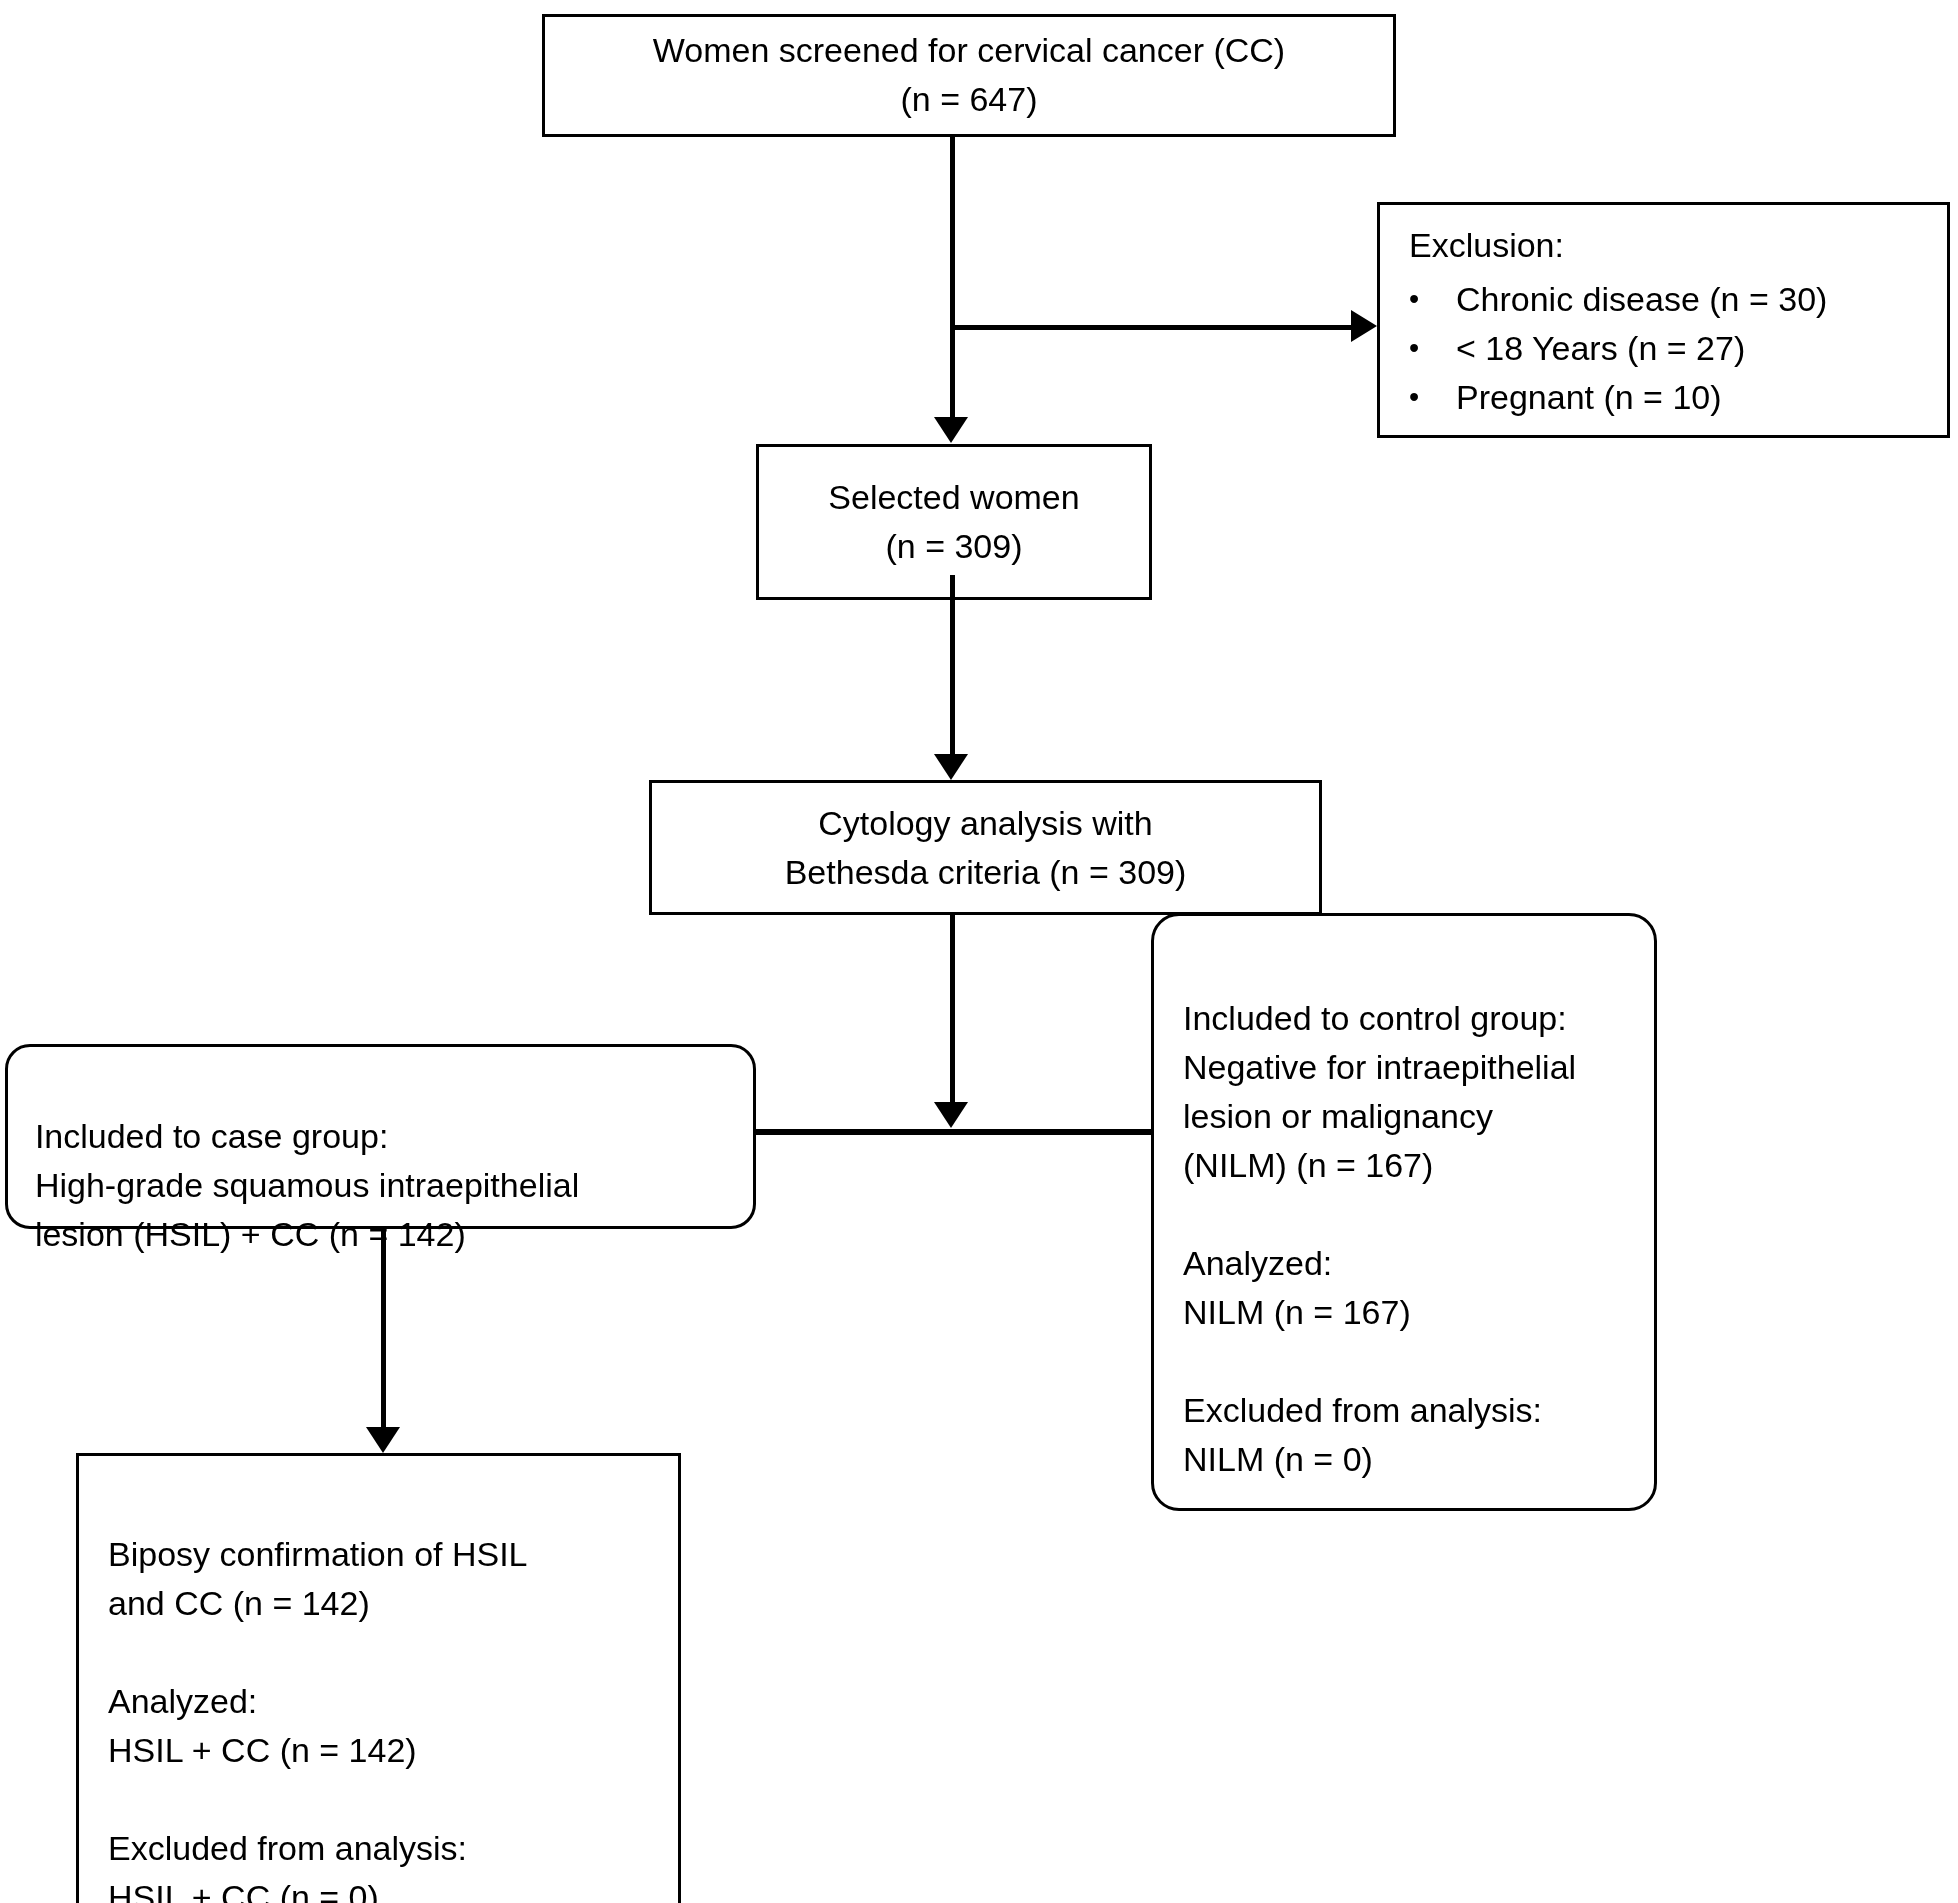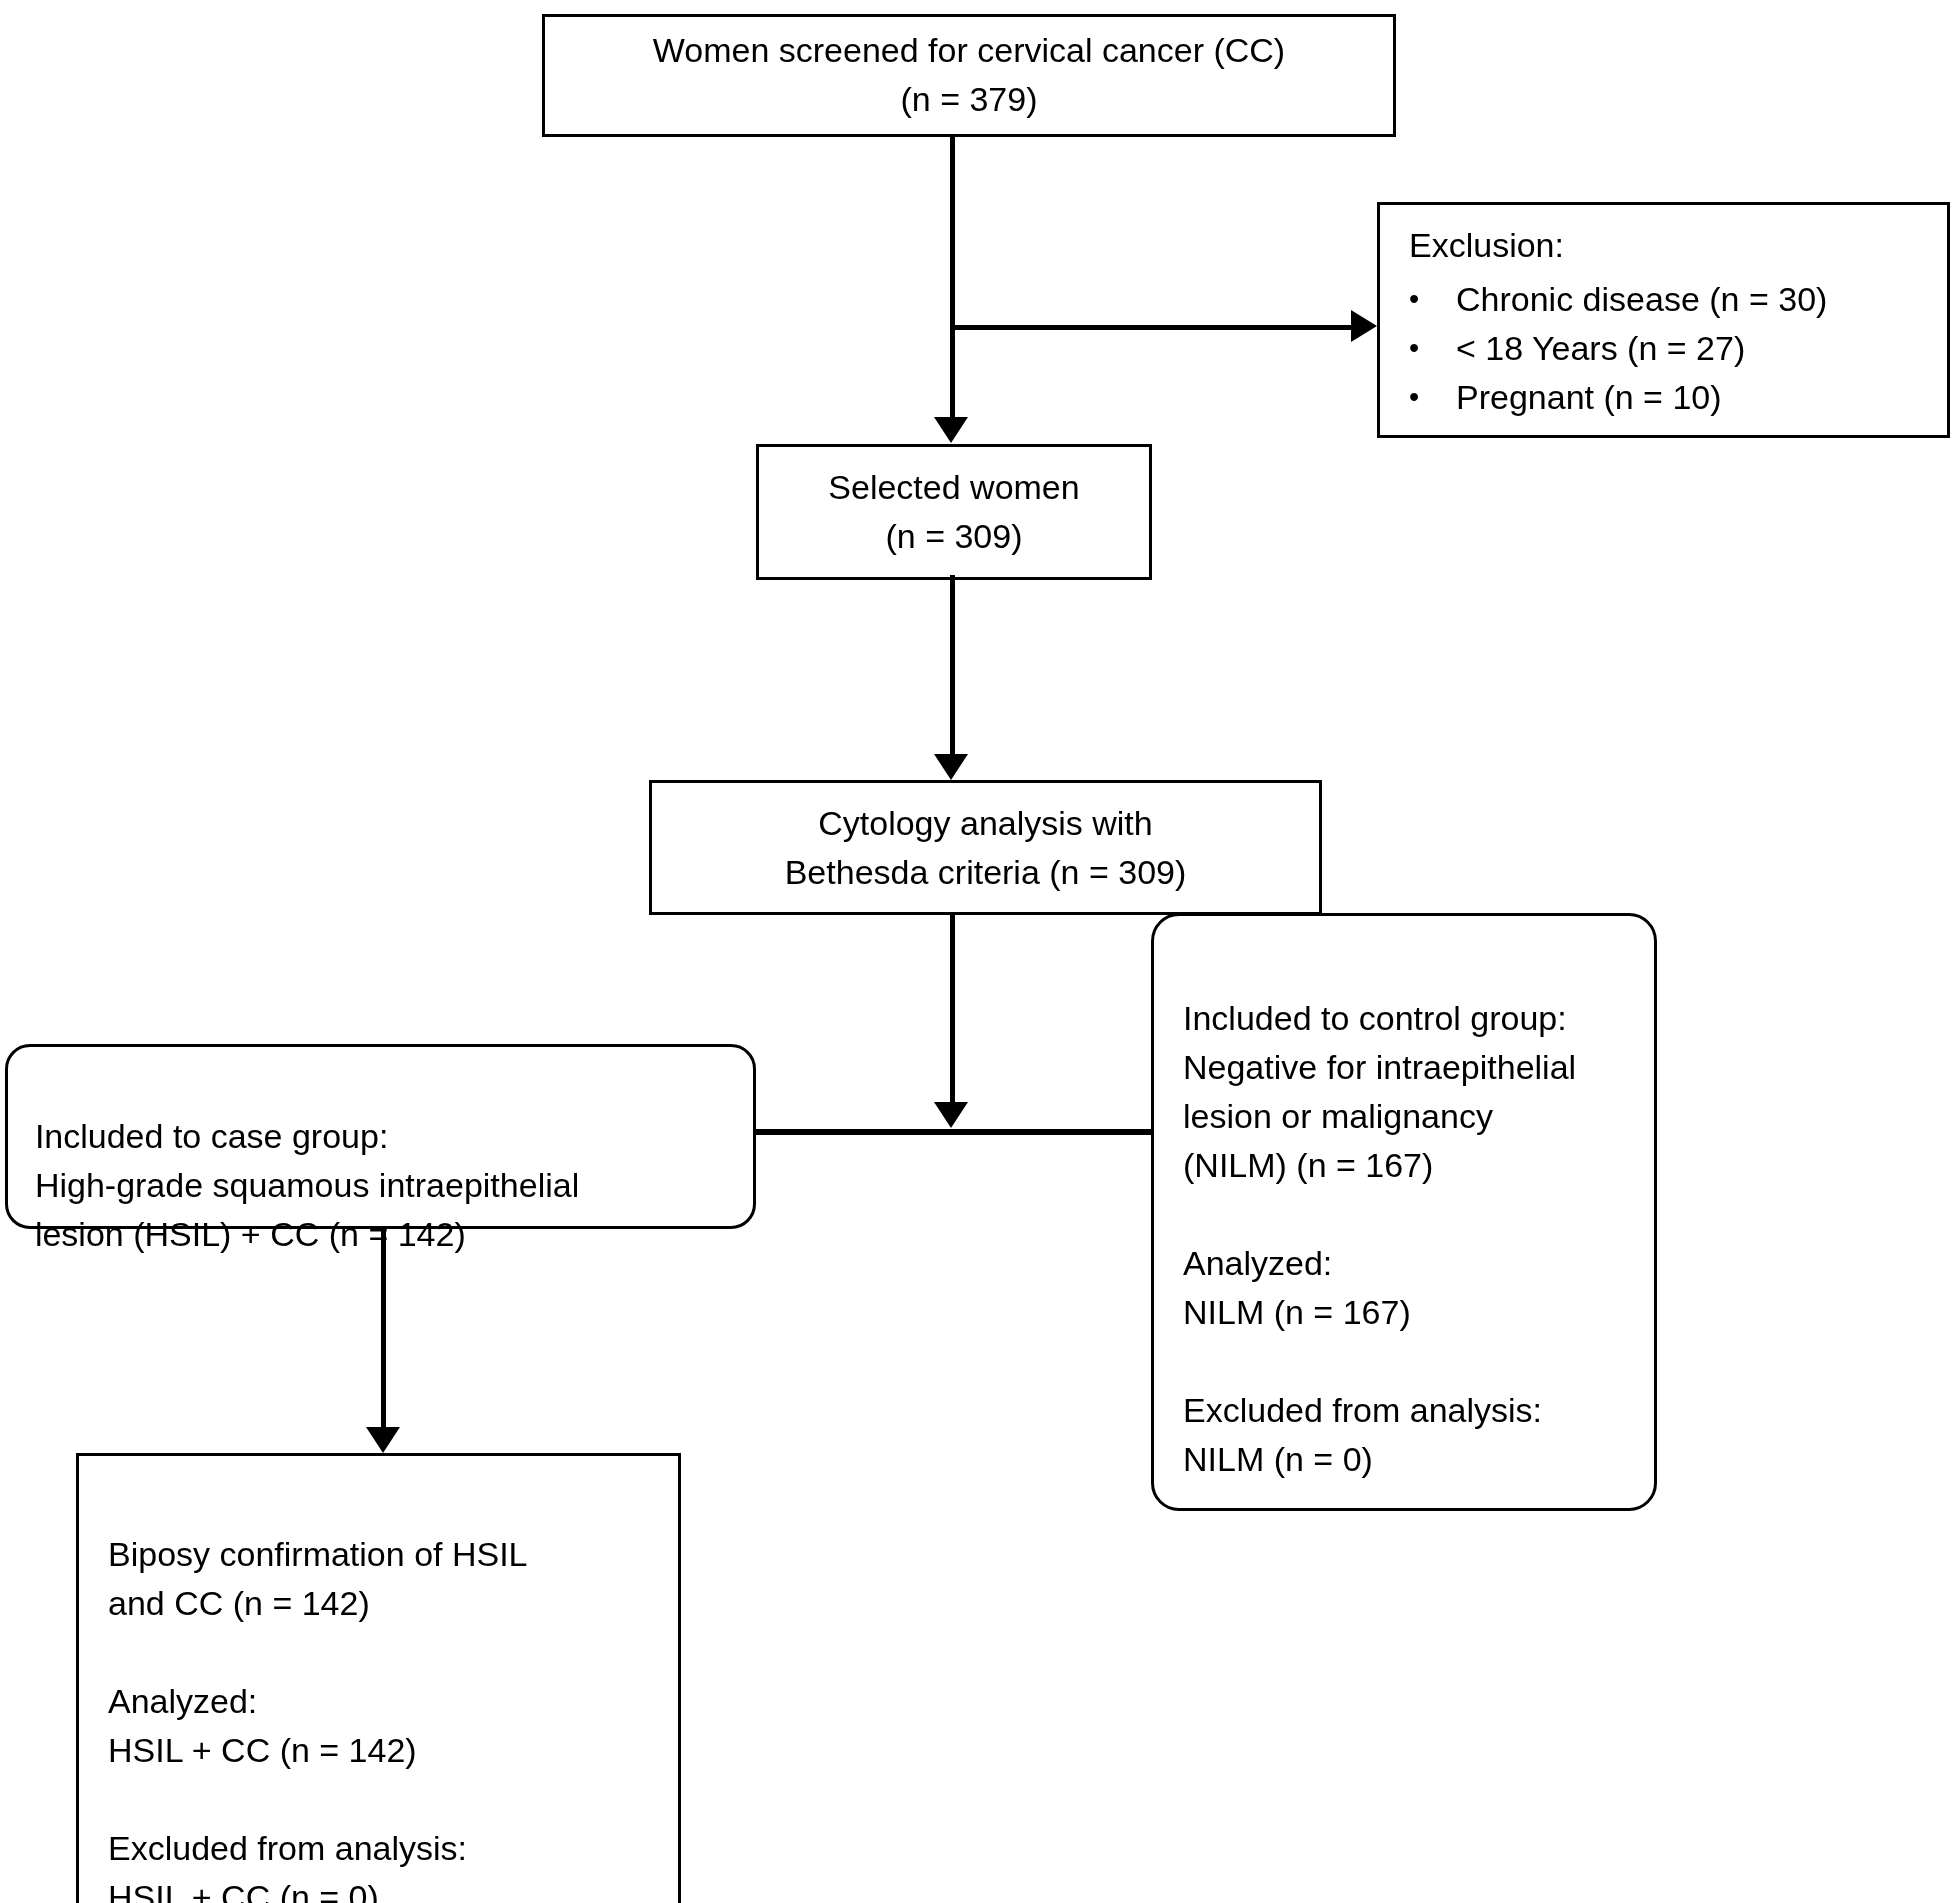--- a/index.html
+++ b/index.html
@@ -51,21 +51,21 @@
     font-size: 29px;
   }
 </style>
 </head>
 <body>
 
 <div class="canvas">
 
   <div class="fbox center-text" style="left:542px; top:13.7px; width:854px; height:123px;">
     <span>Women screened for cervical cancer (CC)
-(n = 379)</span>
+(n = 647)</span>
   </div>
 
   <div class="line" style="left:950px; top:137px; width:4.9px; height:285px;"></div>
   <div class="arrowhead-down" style="left:934px; top:417px;"></div>
 
   <div class="line" style="left:952px; top:325px; width:400px; height:4.9px;"></div>
   <div class="arrowhead-right" style="left:1351px; top:310px;"></div>
 
   <div class="fbox" style="left:1377px; top:202px; width:573px; height:236px; padding:15.6px 19.5px 15.6px 29px;">
     <div class="ex-title">Exclusion:</div>
@@ -76,21 +76,21 @@
     <div class="ex-item">
       <span class="bullet">•</span>
       <span>&lt; 18 Years (n = 27)</span>
     </div>
     <div class="ex-item">
       <span class="bullet">•</span>
       <span>Pregnant (n = 10)</span>
     </div>
   </div>
 
-  <div class="fbox center-text" style="left:756px; top:444px; width:396px; height:136px;">
+  <div class="fbox center-text" style="left:756px; top:444px; width:396px; height:156px;">
     <span>Selected women
 (n = 309)</span>
   </div>
 
   <div class="line" style="left:950px; top:575px; width:4.9px; height:181px;"></div>
   <div class="arrowhead-down" style="left:934px; top:754px;"></div>
 
   <div class="fbox center-text" style="left:649px; top:780px; width:673px; height:135px;">
     <span>Cytology analysis with
 Bethesda criteria (n = 309)</span>

